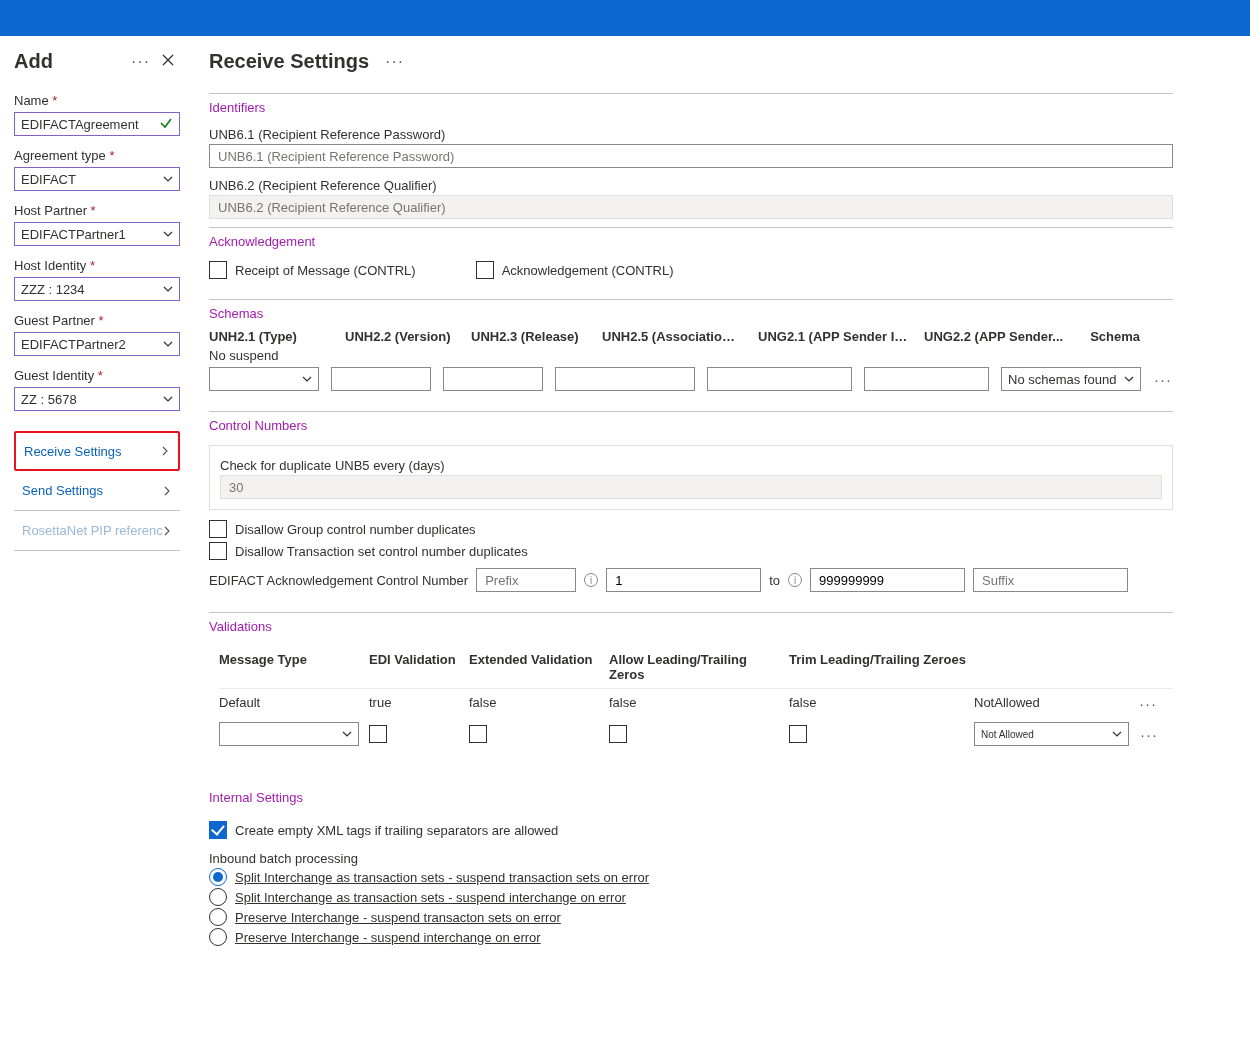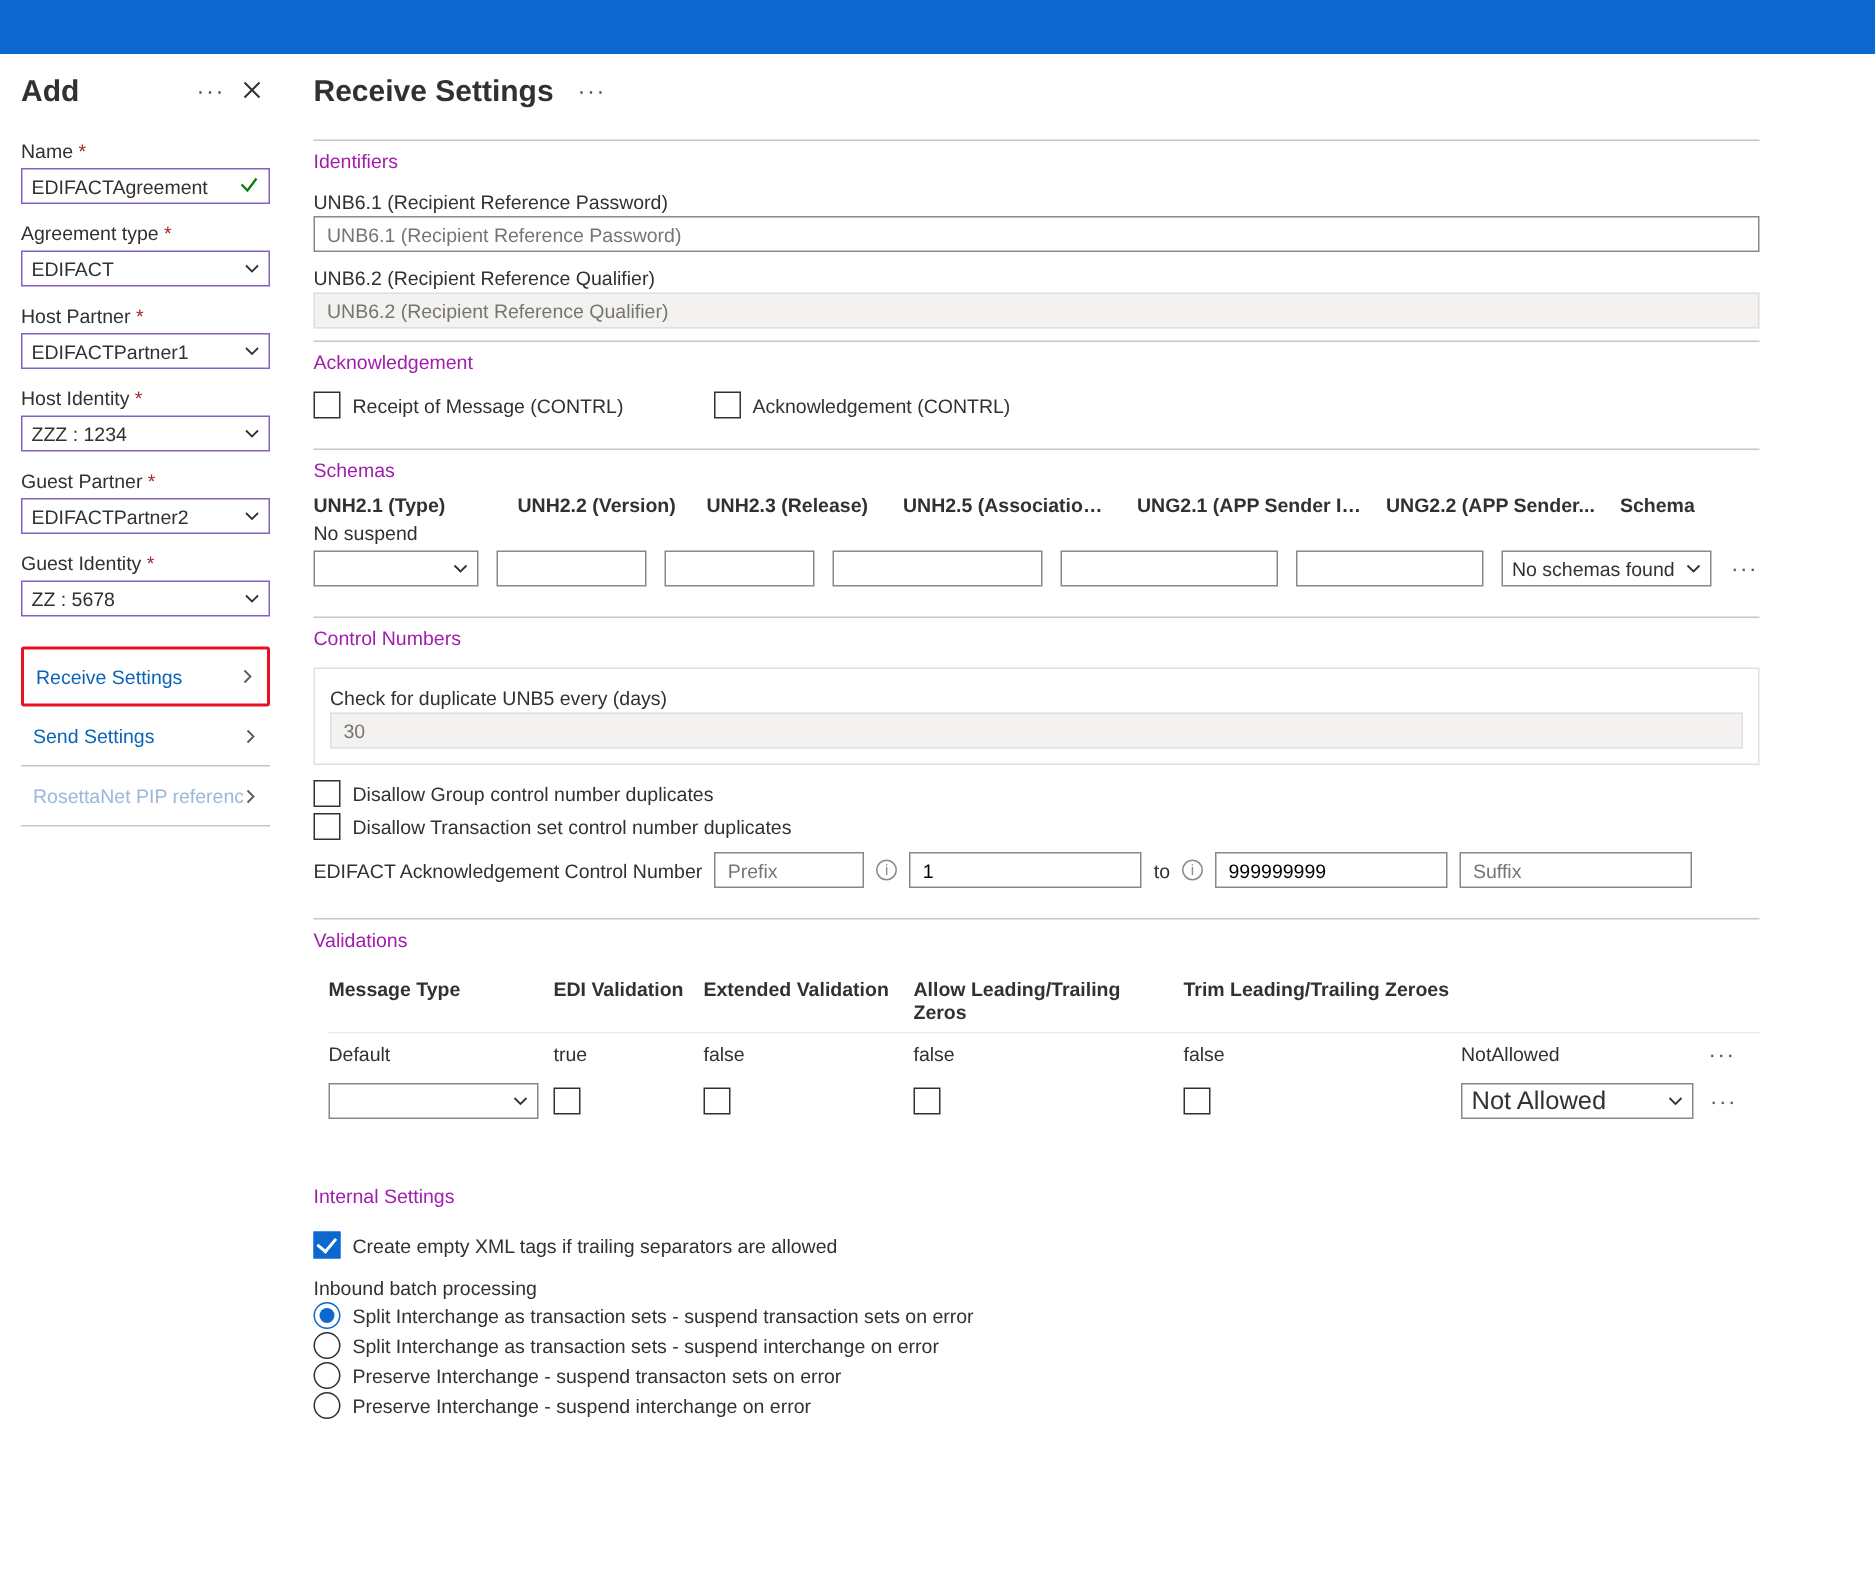--- a/index.html
+++ b/index.html
@@ -61,26 +61,26 @@
   .ack-row { display:flex; align-items:center; gap:8px; margin-top:8px; font-size:13px; flex-wrap:wrap; }
   .ack-row input { height:24px; border:1px solid #8A8886; font-family:inherit; font-size:13px; padding:0 8px; }
   .info-icon { width:14px; height:14px; border:1px solid #888; border-radius:50%; font-size:10px; color:#888; display:inline-flex; align-items:center; justify-content:center; }
 
   
   .val-head { display:flex; font-size:13px; font-weight:600; gap:0; margin-top:4px; }
   .val-head > div, .val-row > div { padding:6px 8px 6px 0; }
   .val-row { display:flex; font-size:13px; border-top:1px solid #EDEBE9; }
   .colA{width:150px;} .colB{width:100px;} .colC{width:140px;} .colD{width:180px;} .colE{width:185px;} .colF{width:165px;}
   .val-input-row { display:flex; align-items:center; margin-top:4px; }
-  .select-empty { width:140px; height:24px; border:1px solid #8A8886; display:flex; align-items:center; padding:0 6px; font-size:17px; }
+  .select-empty { width:140px; height:24px; border:1px solid #8A8886; display:flex; align-items:center; padding:0 6px; font-size:10px; }
   .select-empty .chev { margin-left:auto; }
   .centerbox { display:flex; justify-content:flex-start; }
 
   
-  .radio-row { display:flex; align-items:center; gap:8px; margin:2px 0; font-size:13px; }
+  .radio-row { display:flex; align-items:center; gap:8px; margin:2px 0; font-size:13px;text-decoration:underline; }
   .radio { width:18px; height:18px; border:1px solid #323130; border-radius:50%; display:inline-flex; align-items:center; justify-content:center; background:#fff; cursor:pointer; }
   .radio.sel { border-color:#0C67CF; }
   .radio.sel::after { content:""; width:10px; height:10px; border-radius:50%; background:#0C67CF; }
 </style>
 </head>
 <body>
 
 <div class="topbar"></div>
 
 <div class="page">
@@ -214,21 +214,21 @@
 
     <div class="section" style="margin-top:16px;">
       <div class="section-title">Schemas</div>
       <div class="sch-head">
         <div class="sch-col" style="width:120px;">UNH2.1 (Type)</div>
         <div class="sch-col" style="width:110px;">UNH2.2 (Version)</div>
         <div class="sch-col" style="width:115px;">UNH2.3 (Release)</div>
         <div class="sch-col" style="width:140px;">UNH2.5 (Association ...</div>
         <div class="sch-col" style="width:150px;">UNG2.1 (APP Sender ID)</div>
         <div class="sch-col" style="width:140px;">UNG2.2 (APP Sender...</div>
-        <div class="sch-col" style="width:60px;">Schema</div>
+        <div class="sch-col" style="width:60px;text-align:right;">Schema</div>
       </div>
       <div class="noresults">No suspend</div>
       <div class="sch-input-row">
         <div class="sch-select" style="width:110px;">
           <span></span>
             <span class="chev">
               <svg width="10" height="10" viewBox="0 0 10 10">
                 <path d="M1 3 L5 7 L9 3" fill="none" stroke="#323130" stroke-width="1.2"></path>
               </svg>
             </span>

